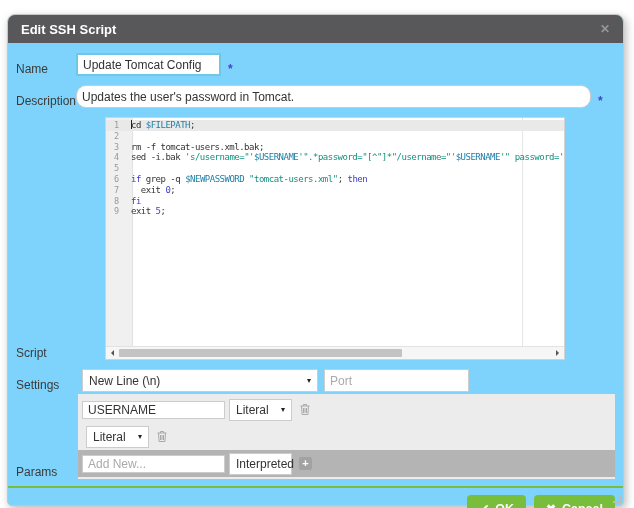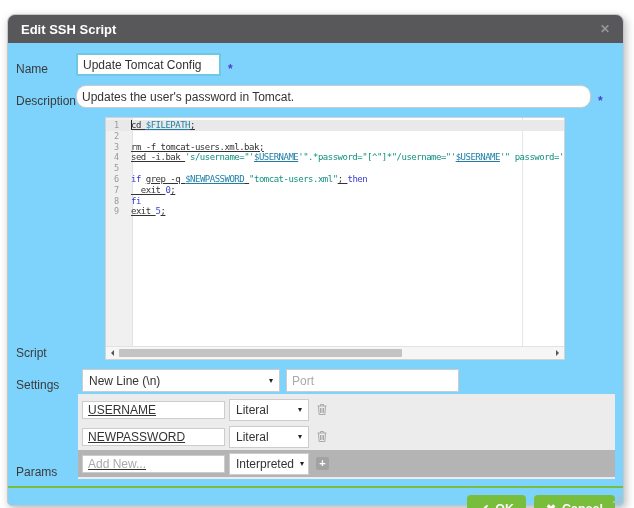--- a/index.html
+++ b/index.html
@@ -29,43 +29,43 @@
     background:#f0f0f0; border-right:1px solid #e2e2e2; }
   .ruler { position:absolute; right:41px; top:0; bottom:13px; width:1px; background:#e6e6e6; }
   .lines { position:absolute; left:0; right:0; top:2px; bottom:13px; overflow:hidden; }
   .ed-row { display:flex; height:10.8px; line-height:10.8px; white-space:pre; position:relative; }
   .ed-row.active { background:#e9e9e9; }
   .ed-ln { flex:0 0 20px; text-align:right; padding-right:7px; color:#999;
     font-size:8.5px; letter-spacing:0; }
   .ed-code { flex:1; overflow:hidden; white-space:pre; padding-left:5px; }
   .caret { display:inline-block; width:1px; height:9px; background:#222;
     vertical-align:-1px; margin-right:-1px; }
-  .tk-plain { color:#333;text-decoration:underline; }
+  .tk-plain { color:#333; }
   .tk-kw  { color:var(--kw,#3a3ad1); }
   .tk-str { color:var(--str,#10917d); }
-  .tk-var { color:var(--var,#1d7fa6);text-decoration:underline; }
+  .tk-var { color:var(--var,#1d7fa6); }
   .tk-num { color:var(--num,#4242cc); }
   .hscroll { position:absolute; left:0; right:0; bottom:0; height:13px;
     background:#f6f6f6; border-top:1px solid #e2e2e2; }
   .arr { position:absolute; top:3px; width:0; height:0; border:3px solid transparent; }
   .arr.left  { left:5px;  border-right-color:#555; border-left-width:0; }
   .arr.right { right:5px; border-left-color:#555;  border-right-width:0; }
   .thumb { position:absolute; left:13px; top:2px; height:8px; width:283px;
     background:#c3c3c3; border-radius:1px; cursor:pointer; }
   
   .fselect { height:23px; border:1px solid #ccc; background:#fff; font-size:12px; color:#333;
     display:flex; align-items:center; justify-content:space-between; padding:0 6px; cursor:pointer; }
   .fselect .carat { font-size:8px; color:#222; margin-left:6px; }
-  .sel-newline { width:198px; margin-left:6px; }
-  .sel-port { width:173px; margin-left:6px; }
+  .sel-newline { width:236px; margin-left:6px; }
+  .sel-port { width:145px; margin-left:6px; }
   
   .params-panel { flex:1; margin-left:2px; background:#ececec; padding:2px 0; }
   .prow { display:flex; align-items:center; padding:2px 4px; height:27px; }
-  .prow .inp { width:143px; height:15px;text-decoration:underline; }
-  .prow .fselect { width:80px; height:22px; margin-left:4px; }
+  .prow .inp { width:143px; height:15px; }
+  .prow .fselect { width:63px; height:22px; margin-left:4px; }
   .prow.add { background:#b4b4b4; }
   .icon-btn { margin-left:7px; display:inline-flex; align-items:center; cursor:pointer; }
   .plus-badge { width:13px; height:13px; background:#a2a2a2; border-radius:2px; color:#fff;
     font-size:11px; font-weight:bold; line-height:12px; text-align:center; display:inline-block; }
   
   .footer-sep { border-top:2px solid var(--accent,#79bd3c); margin-top:7px; }
   .footer { display:flex; justify-content:flex-end; gap:8px; padding:7px 8px 0 0; }
   .btn { background:var(--accent,#79bd3c); color:#fff; border:none; border-radius:4px;
     height:28px; padding:0 12px; font-weight:bold; font-size:12.5px;
     font-family:"Liberation Sans", sans-serif; display:flex; align-items:center; gap:6px;
@@ -141,21 +141,20 @@
             <span class="carat">▾</span>
           </div>
           <span class="icon-btn">
             <svg width="12" height="13" viewBox="0 0 12 13">
               <path d="M1.5 3h9 M4.5 3V1.5h3V3 M2.5 3l.6 8.5h5.8L9.5 3 M4.5 5v5 M6 5v5 M7.5 5v5" fill="none" stroke="#a9a9a9" stroke-width="1"></path>
             </svg>
           </span>
         </div>
 
         <div class="prow">
-          <input class="inp" value="NEWPASSWORD" style="">
           <div class="fselect">
             <span>Literal</span>
             <span class="carat">▾</span>
           </div>
           <span class="icon-btn">
             <svg width="12" height="13" viewBox="0 0 12 13">
               <path d="M1.5 3h9 M4.5 3V1.5h3V3 M2.5 3l.6 8.5h5.8L9.5 3 M4.5 5v5 M6 5v5 M7.5 5v5" fill="none" stroke="#a9a9a9" stroke-width="1"></path>
             </svg>
           </span>
         </div>

